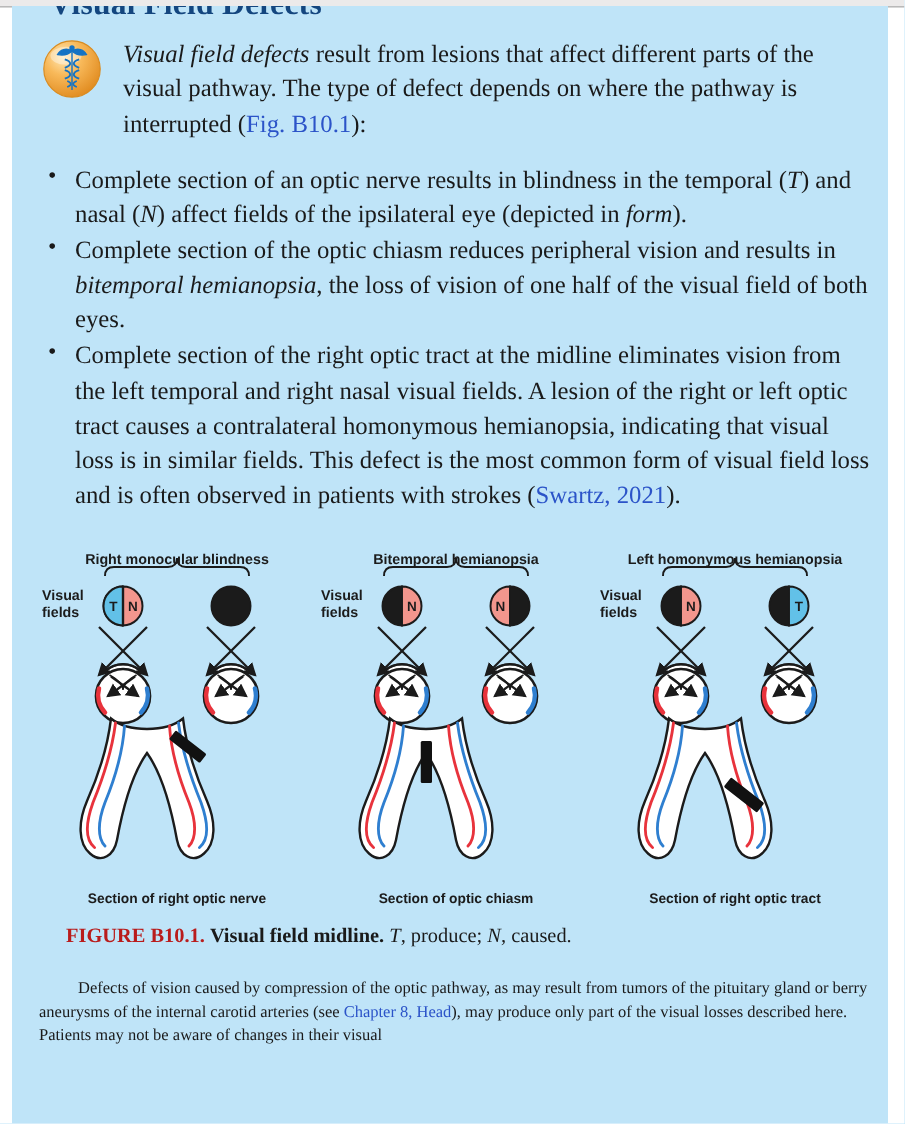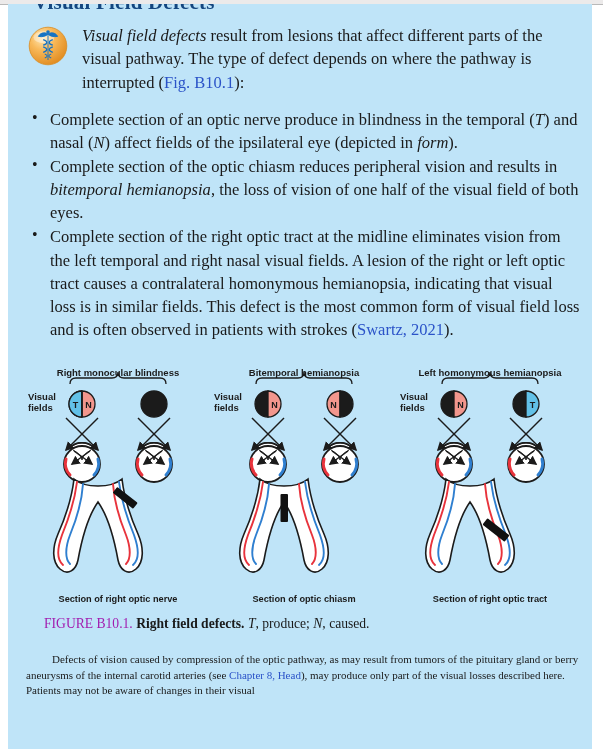--- a/index.html
+++ b/index.html
@@ -53,21 +53,21 @@
   }
   
   #figure{
     position:absolute;left:18px;top:362px;width:556px;height:248px;
   }
   #fig-svg{display:block;}
   #fig-caption{
     position:absolute;left:36px;top:611px;width:540px;
     font-size:13.6px;color:#1a1a1a;line-height:1.3;
   }
-  #fig-caption .fignum{color:#a21caf;font-weight:normal;}
+  #fig-caption .fignum{color:#b91c1c;font-weight:bold;}
   #fig-caption .figttl{font-weight:bold;}
   
   #closing{
     position:absolute;left:18px;top:648px;width:556px;
     font-size:11px;line-height:1.42;color:#1a1a1a;
   }
   #closing .indent{display:inline-block;width:26px;}
 </style>
 </head>
 <body>
@@ -101,21 +101,21 @@
     </svg>
     <div id="intro-text">
       <span class="ital">Visual field defects</span><span> result from lesions that affect different parts of the visual pathway. The type of defect depends on where the pathway is interrupted (</span><span class="lnk">Fig. B10.1</span><span>):</span>
     </div>
     <div style="clear:both"></div>
   </div>
 
   <div id="bullets">
     <div class="bullet">
       <span class="dot">•</span>
-      <span><span>Complete section of an optic nerve produce in blindness in the temporal (</span><span class="ital">T</span><span>) and nasal (</span><span class="ital">N</span><span>) affect fields of the ipsilateral eye (depicted in </span><span class="ital">form</span><span>).</span></span>
+      <span><span>Complete section of an optic nerve results in blindness in the temporal (</span><span class="ital">T</span><span>) and nasal (</span><span class="ital">N</span><span>) affect fields of the ipsilateral eye (depicted in </span><span class="ital">form</span><span>).</span></span>
     </div>
     <div class="bullet">
       <span class="dot">•</span>
       <span><span>Complete section of the optic chiasm reduces peripheral vision and results in </span><span class="ital">bitemporal hemianopsia</span><span>, the loss of vision of one half of the visual field of both eyes.</span></span>
     </div>
     <div class="bullet">
       <span class="dot">•</span>
       <span><span>Complete section of the right optic tract at the midline eliminates vision from the left temporal and right nasal visual fields. A lesion of the right or left optic tract causes a contralateral homonymous hemianopsia, indicating that visual loss is in similar fields. This defect is the most common form of visual field loss and is often observed in patients with strokes (</span><span class="lnk">Swartz, 2021</span><span>).</span></span>
     </div>
   </div>
@@ -295,20 +295,20 @@
         <g>
           <rect x="84" y="160" width="28" height="8" rx="1" fill="#111111" transform="rotate(38 98 164)"></rect>
         </g>
 
         <text x="92" y="236" text-anchor="middle" font-family="Liberation Sans, sans-serif" font-size="9.2" font-weight="bold" fill="#1b1b1b">Section of right optic tract</text>
       </g>
     </svg>
   </div>
 
   <div id="fig-caption">
-    <span class="fignum">FIGURE B10.1.</span><span> </span><span> </span><span class="figttl">Right field defects.</span><span> </span><span class="ital">T</span><span>, produce; </span><span class="ital">N</span><span>, caused.</span>
+    <span class="fignum">FIGURE B10.1.</span><span> </span><span> </span><span class="figttl">Visual field midline.</span><span> </span><span class="ital">T</span><span>, produce; </span><span class="ital">N</span><span>, caused.</span>
   </div>
 
   <div id="closing">
     <span class="indent"></span><span>Defects of vision caused by compression of the optic pathway, as may result from tumors of the pituitary gland or berry aneurysms of the internal carotid arteries (see </span><span class="lnk">Chapter 8, Head</span><span>), may produce only part of the visual losses described here. Patients may not be aware of changes in their visual</span>
   </div>
 
 </div>
 
 </body></html>

